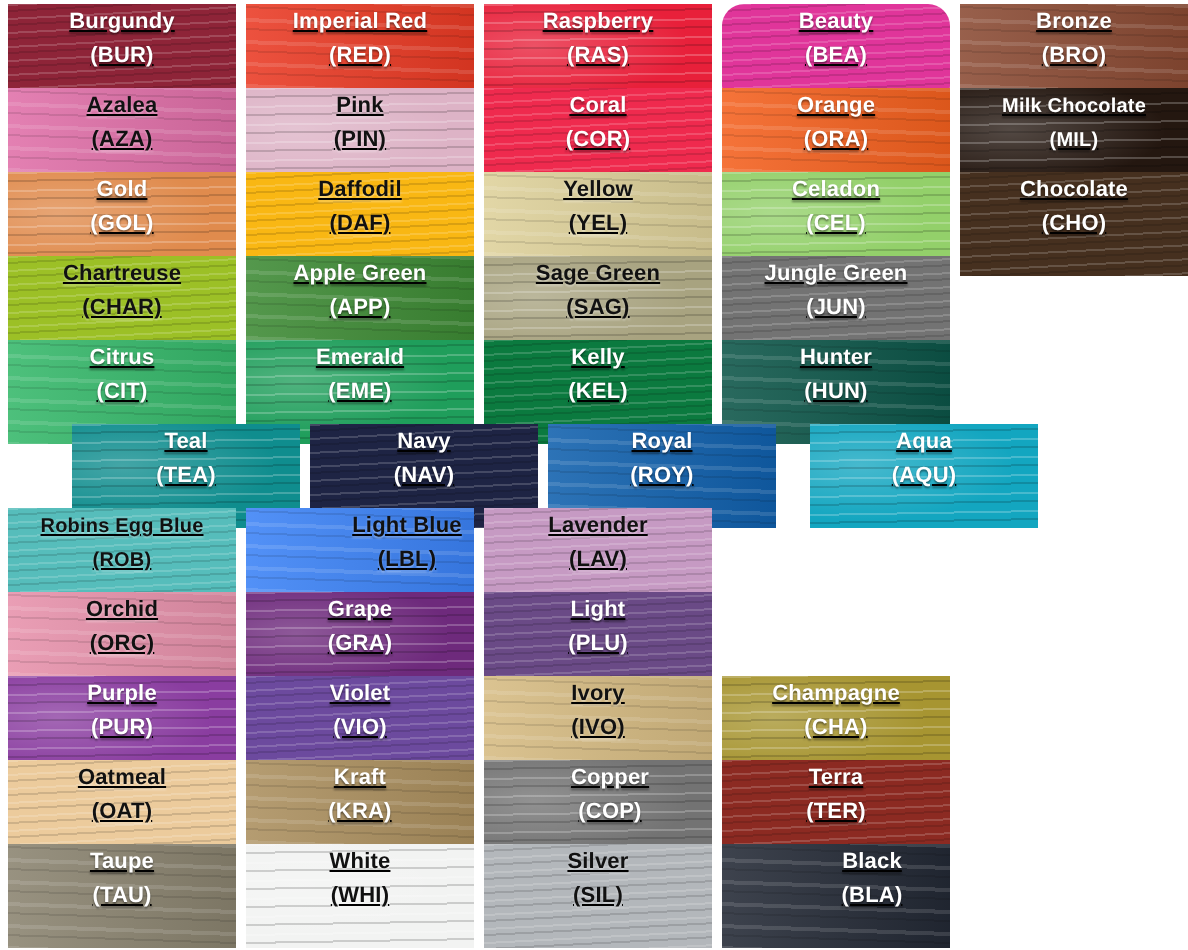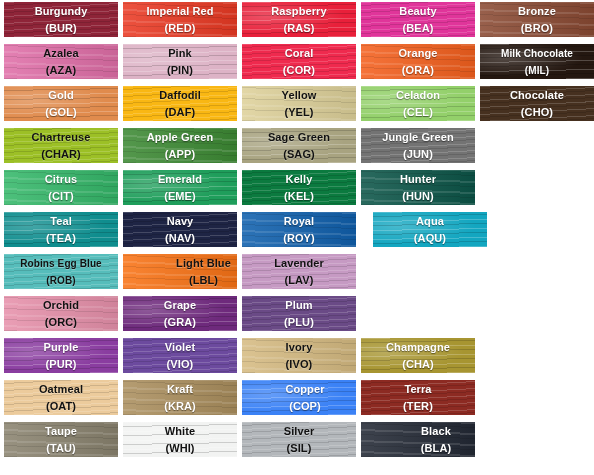--- a/index.html
+++ b/index.html
@@ -26,24 +26,25 @@
     height: 36px;
     margin-bottom: 6px;
     white-space: nowrap;
     font-size: 0;
   }
   .swatch {
     display: inline-block;
     vertical-align: top;
     position: relative;
     width: 114px;
-    height: 35px;
+    height: 52px;
     margin-right: 5px;
     overflow: hidden;
     box-sizing: border-box;
+    text-decoration: underline;
   }
   .swatch .tex {
     position: absolute;
     top: 0; left: 0; right: 0; bottom: 0;
     pointer-events: none;
   }
   
   .swatch .tex.a {
     background-image:
       repeating-linear-gradient(
@@ -117,21 +118,21 @@
 <div id="chart">
     <div class="row"><div class="swatch light-text" style="background: rgb(142, 36, 56);"><span class="tex a"></span><span class="label">
           <span class="nm">Burgundy</span>
           <span class="cd">(BUR)</span>
         </span></div><div class="swatch light-text" style="background: rgb(234, 58, 36);"><span class="tex b"></span><span class="label">
           <span class="nm">Imperial Red</span>
           <span class="cd">(RED)</span>
         </span></div><div class="swatch light-text" style="background: rgb(232, 32, 58);"><span class="tex c"></span><span class="label">
           <span class="nm">Raspberry</span>
           <span class="cd">(RAS)</span>
-        </span></div><div class="swatch light-text" style="background: rgb(224, 53, 154);"><span class="tex a"></span><span class="label">
+        </span></div><div class="swatch light-text" style="background: rgb(224, 53, 154); border-radius: 11px;"><span class="tex a"></span><span class="label">
           <span class="nm">Beauty</span>
           <span class="cd">(BEA)</span>
         </span></div><div class="swatch light-text" style="background: rgb(138, 74, 51);"><span class="tex b"></span><span class="label">
           <span class="nm">Bronze</span>
           <span class="cd">(BRO)</span>
         </span></div></div>
     <div class="row"><div class="swatch dark-text" style="background: rgb(224, 111, 168);"><span class="tex b"></span><span class="label">
           <span class="nm">Azalea</span>
           <span class="cd">(AZA)</span>
         </span></div><div class="swatch dark-text" style="background: rgb(221, 179, 198);"><span class="tex c"></span><span class="label">
@@ -182,51 +183,51 @@
         </span></div><div class="swatch light-text" style="background: rgb(31, 158, 91);"><span class="tex c"></span><span class="label">
           <span class="nm">Emerald</span>
           <span class="cd">(EME)</span>
         </span></div><div class="swatch light-text" style="background: rgb(11, 122, 63);"><span class="tex a"></span><span class="label">
           <span class="nm">Kelly</span>
           <span class="cd">(KEL)</span>
         </span></div><div class="swatch light-text" style="background: rgb(12, 85, 72);"><span class="tex b"></span><span class="label">
           <span class="nm">Hunter</span>
           <span class="cd">(HUN)</span>
         </span></div></div>
-    <div class="row"><div class="swatch light-text" style="background: rgb(15, 141, 142);"><span class="tex c"></span><span class="label">
+    <div class="row"><div class="swatch light-text" style="background: rgb(15, 141, 142); margin-left: 32px;"><span class="tex c"></span><span class="label">
           <span class="nm">Teal</span>
           <span class="cd">(TEA)</span>
         </span></div><div class="swatch light-text" style="background: rgb(30, 36, 68);"><span class="tex a"></span><span class="label">
           <span class="nm">Navy</span>
           <span class="cd">(NAV)</span>
         </span></div><div class="swatch light-text" style="background: rgb(16, 96, 173);"><span class="tex b"></span><span class="label">
           <span class="nm">Royal</span>
           <span class="cd">(ROY)</span>
         </span></div><div class="swatch light-text" style="background: rgb(19, 166, 192); margin-left: 12px;"><span class="tex c"></span><span class="label">
           <span class="nm">Aqua</span>
           <span class="cd">(AQU)</span>
         </span></div></div>
     <div class="row"><div class="swatch dark-text w2" style="background: rgb(86, 189, 187);"><span class="tex a"></span><span class="label">
           <span class="nm">Robins Egg Blue</span>
           <span class="cd">(ROB)</span>
-        </span></div><div class="swatch dark-text" style="background: #f97316; padding-left: 47px;"><span class="tex b"></span><span class="label">
+        </span></div><div class="swatch dark-text" style="background: #3b82f6; padding-left: 47px;"><span class="tex b"></span><span class="label">
           <span class="nm">Light Blue</span>
           <span class="cd">(LBL)</span>
         </span></div><div class="swatch dark-text" style="background: rgb(198, 154, 195);"><span class="tex a"></span><span class="label">
           <span class="nm">Lavender</span>
           <span class="cd">(LAV)</span>
         </span></div></div>
     <div class="row"><div class="swatch dark-text" style="background: rgb(231, 145, 171);"><span class="tex b"></span><span class="label">
           <span class="nm">Orchid</span>
           <span class="cd">(ORC)</span>
         </span></div><div class="swatch light-text" style="background: rgb(110, 42, 124);"><span class="tex c"></span><span class="label">
           <span class="nm">Grape</span>
           <span class="cd">(GRA)</span>
         </span></div><div class="swatch light-text" style="background: rgb(106, 74, 134);"><span class="tex a"></span><span class="label">
-          <span class="nm">Plum</span>
+          <span class="nm">Light</span>
           <span class="cd">(PLU)</span>
         </span></div></div>
     <div class="row"><div class="swatch light-text" style="background: rgb(138, 61, 160);"><span class="tex c"></span><span class="label">
           <span class="nm">Purple</span>
           <span class="cd">(PUR)</span>
         </span></div><div class="swatch light-text" style="background: rgb(108, 74, 158);"><span class="tex a"></span><span class="label">
           <span class="nm">Violet</span>
           <span class="cd">(VIO)</span>
         </span></div><div class="swatch dark-text" style="background: rgb(214, 187, 130);"><span class="tex b"></span><span class="label">
           <span class="nm">Ivory</span>
@@ -234,21 +235,21 @@
         </span></div><div class="swatch light-text" style="background: rgb(167, 149, 49);"><span class="tex c"></span><span class="label">
           <span class="nm">Champagne</span>
           <span class="cd">(CHA)</span>
         </span></div></div>
     <div class="row"><div class="swatch dark-text" style="background: rgb(236, 203, 156);"><span class="tex a"></span><span class="label">
           <span class="nm">Oatmeal</span>
           <span class="cd">(OAT)</span>
         </span></div><div class="swatch light-text" style="background: rgb(171, 143, 94);"><span class="tex b"></span><span class="label">
           <span class="nm">Kraft</span>
           <span class="cd">(KRA)</span>
-        </span></div><div class="swatch light-text" style="background: #3b82f6; padding-left: 12px;"><span class="tex c"></span><span class="label">
+        </span></div><div class="swatch light-text" style="background: #737373; padding-left: 12px;"><span class="tex c"></span><span class="label">
           <span class="nm">Copper</span>
           <span class="cd">(COP)</span>
         </span></div><div class="swatch light-text" style="background: rgb(140, 42, 34);"><span class="tex a"></span><span class="label">
           <span class="nm">Terra</span>
           <span class="cd">(TER)</span>
         </span></div></div>
     <div class="row"><div class="swatch light-text" style="background: rgb(138, 131, 111);"><span class="tex b"></span><span class="label">
           <span class="nm">Taupe</span>
           <span class="cd">(TAU)</span>
         </span></div><div class="swatch dark-text" style="background: rgb(242, 243, 242);"><span class="tex c"></span><span class="label">

